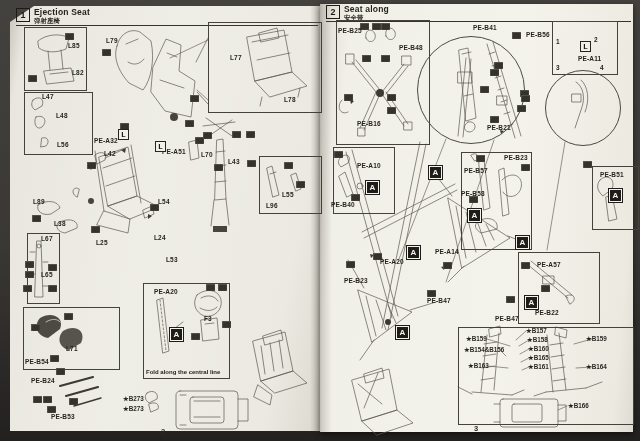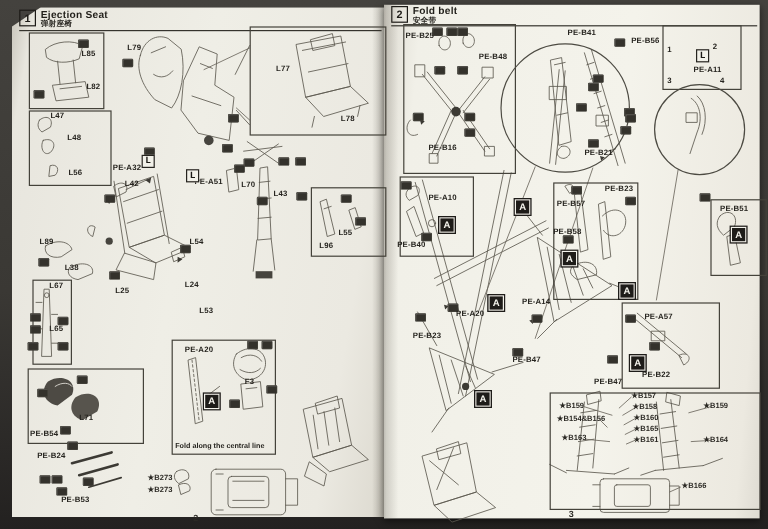--- a/index.html
+++ b/index.html
@@ -155,21 +155,21 @@
     <div>
       <div class="title">Ejection Seat</div>
       <div class="title-cn">弹射座椅</div>
     </div>
   </div>
   <div class="hrule hrule-l"></div>
 
   <div class="hdr hdr-right">
     <div class="numbox">2</div>
     <div>
-      <div class="title">Fold belt</div>
+      <div class="title">Seat along</div>
       <div class="title-cn">安全带</div>
     </div>
   </div>
   <div class="hrule hrule-r"></div>
 
   <div class="layer">
       <div class="box" style="left: 24px; top: 27px; width: 61px; height: 62px;"></div>
       <div class="box" style="left: 24px; top: 92px; width: 67px; height: 61px;"></div>
       <div class="box" style="left: 27px; top: 233px; width: 31px; height: 69px;"></div>
       <div class="box" style="left: 259px; top: 156px; width: 61px; height: 56px;"></div>

